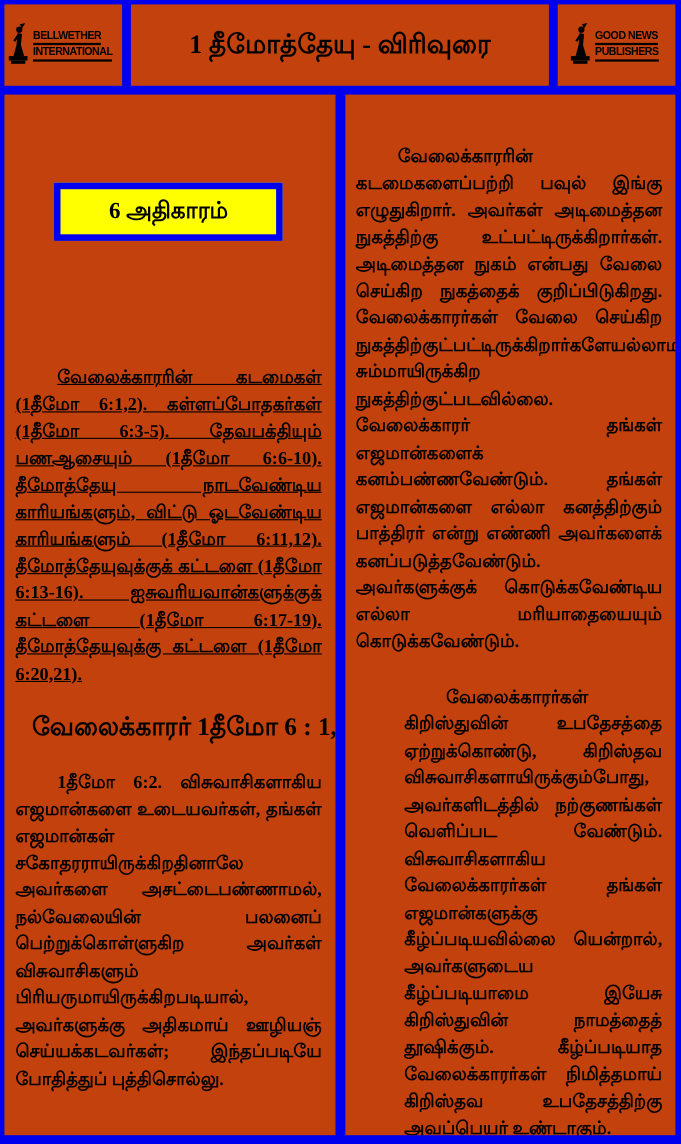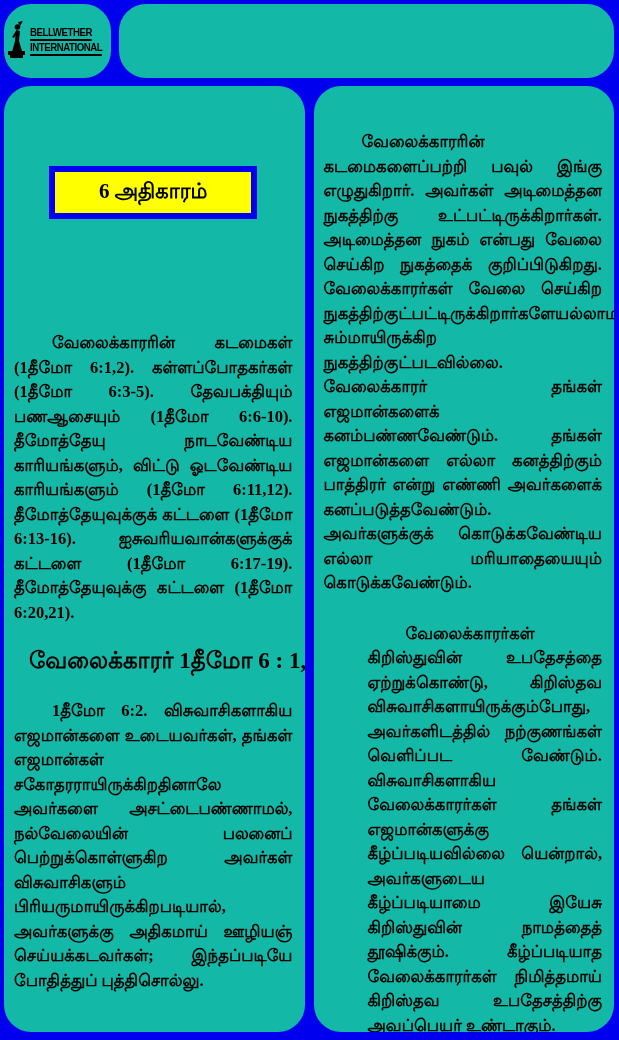--- a/index.html
+++ b/index.html
@@ -14,23 +14,22 @@
     background: #0000EE;
     box-sizing: border-box;
     padding: 4px 5px 8px 4px;
     display: flex;
     flex-direction: column;
     gap: 8px;
     font-family: "Liberation Serif", serif;
     overflow: hidden;
   }
   .ybox {
-    background: #14b8a6;
+    background: #c2410c;
     box-sizing: border-box;
-    border-radius: 27px;
   }
   
   .header-row {
     display: flex;
     gap: 8px;
     height: 74px;
     flex: 0 0 auto;
   }
   .logo-box {
     width: 107px;
@@ -110,21 +109,21 @@
   .body-text {
     margin: 0;
     font-size: 16.5px;
     font-weight: bold;
     color: #000;
     line-height: 24.5px;
     text-align: justify;
     text-indent: 38px;
   }
   .left-col .outline { margin-top: 112px; }
-  .left-col .outline { text-indent: 38px; }
+  .left-col .outline { text-indent: 38px; text-decoration: underline; }
   .section-heading {
     margin: 24px 0 26px 15px;
     font-size: 23px;
     font-weight: bold;
     color: #000;
     line-height: 24px;
     white-space: nowrap;
   }
   .left-col .verse { margin-top: 26px; }
   .right-col { padding-top: 44px; }
@@ -150,22 +149,41 @@
           </g>
         </svg>
       </span>
       <span class="logo-text">
         <span>BELLWETHER</span>
         <span>INTERNATIONAL</span>
       </span>
     </div>
 
     <div class="ybox title-box">
-    </div>
-
+      <div class="title-tamil">1 தீமோத்தேயு - விரிவுரை</div>
+    </div>
+
+    <div class="ybox logo-box">
+      <span class="figure-icon">
+        <svg width="20" height="40" viewBox="0 0 20 40" aria-hidden="true">
+          <g fill="#000">
+            <path d="M11 1 L16 0 L13 5 Z"></path>
+            <circle cx="10.5" cy="6" r="2.8"></circle>
+            <path d="M9 9 L13 10 L12 20 L15 30 L5 31 L8 20 Z"></path>
+            <path d="M9 10 L5 16 L7 17 L10 12 Z"></path>
+            <rect x="1" y="30" width="17" height="4"></rect>
+            <rect x="3" y="34" width="13" height="3"></rect>
+          </g>
+        </svg>
+      </span>
+      <span class="logo-text">
+        <span>GOOD NEWS</span>
+        <span>PUBLISHERS</span>
+      </span>
+    </div>
 
   </div>
 
   <div class="columns">
 
     <div class="ybox col left-col">
       <div class="chapter-box">
         <span>6 அதிகாரம்</span>
       </div>
       <p class="body-text outline">வேலைக்காரரின் கடமைகள் (1தீமோ 6:1,2). கள்ளப்போதகர்கள் (1தீமோ 6:3-5). தேவபக்தியும் பணஆசையும் (1தீமோ 6:6-10). தீமோத்தேயு நாடவேண்டிய காரியங்களும், விட்டு ஓடவேண்டிய காரியங்களும் (1தீமோ 6:11,12). தீமோத்தேயுவுக்குக் கட்டளை (1தீமோ 6:13-16). ஐசுவரியவான்களுக்குக் கட்டளை (1தீமோ 6:17-19). தீமோத்தேயுவுக்கு கட்டளை (1தீமோ 6:20,21).</p>

